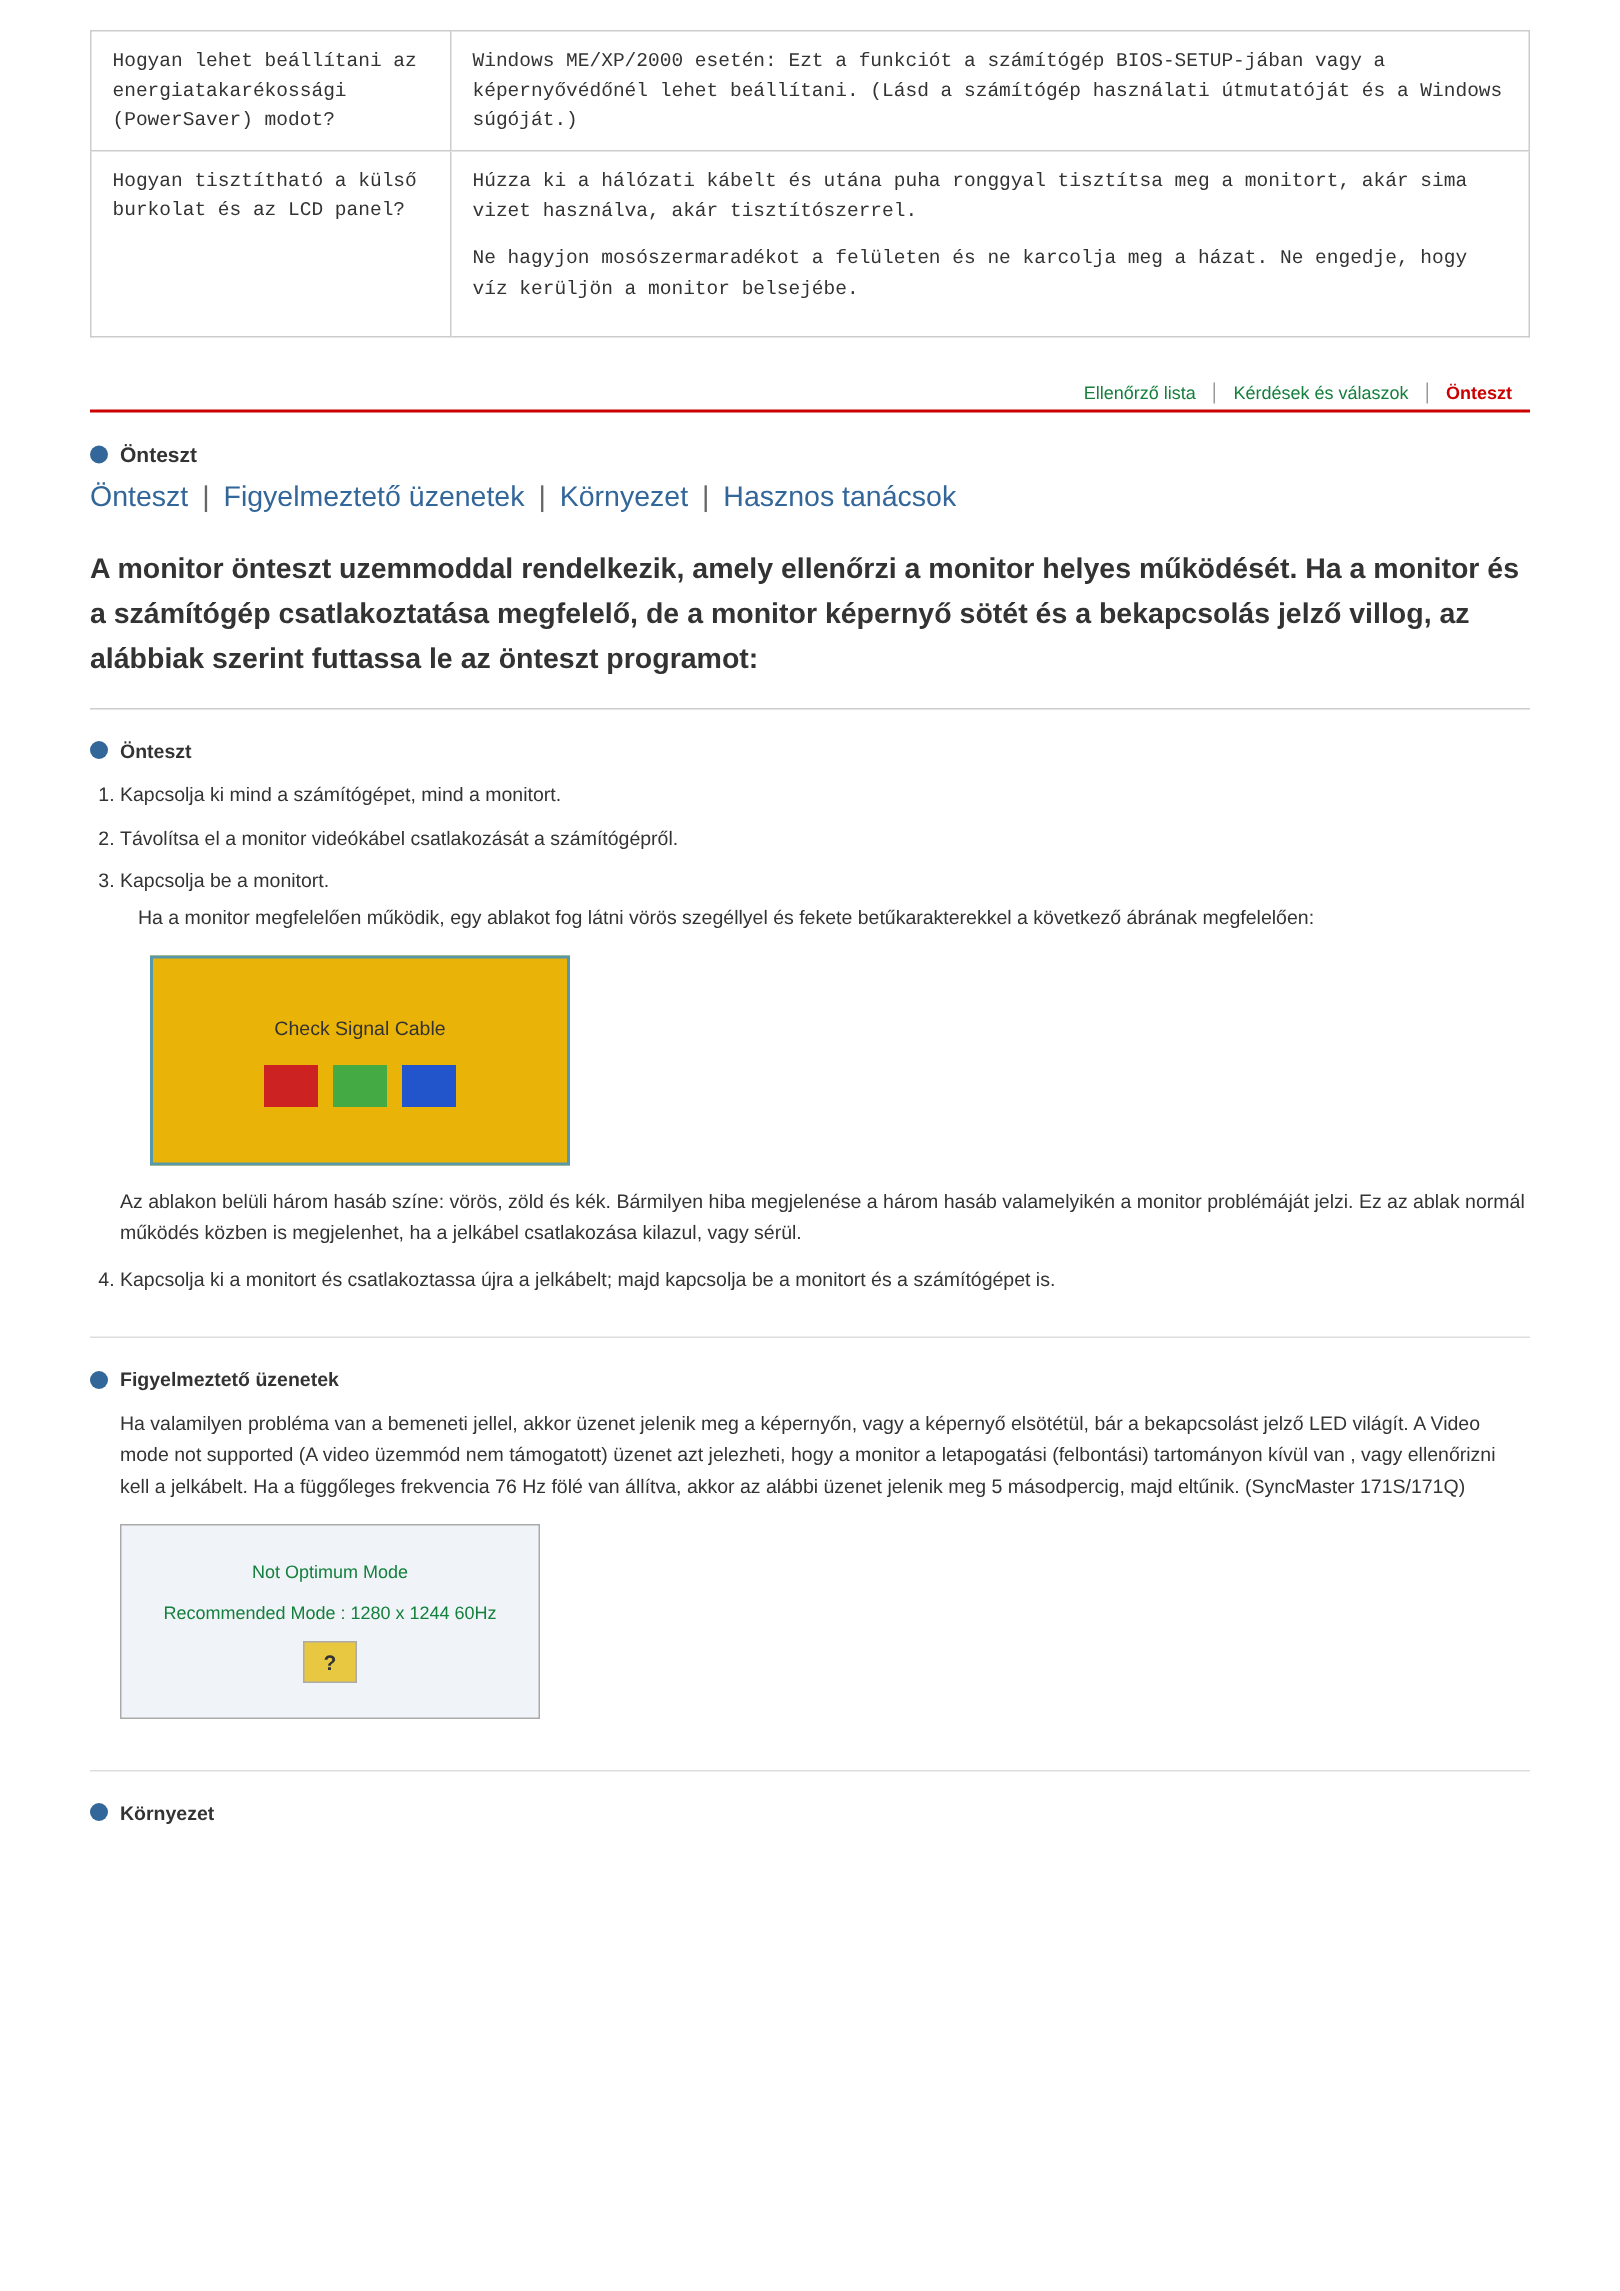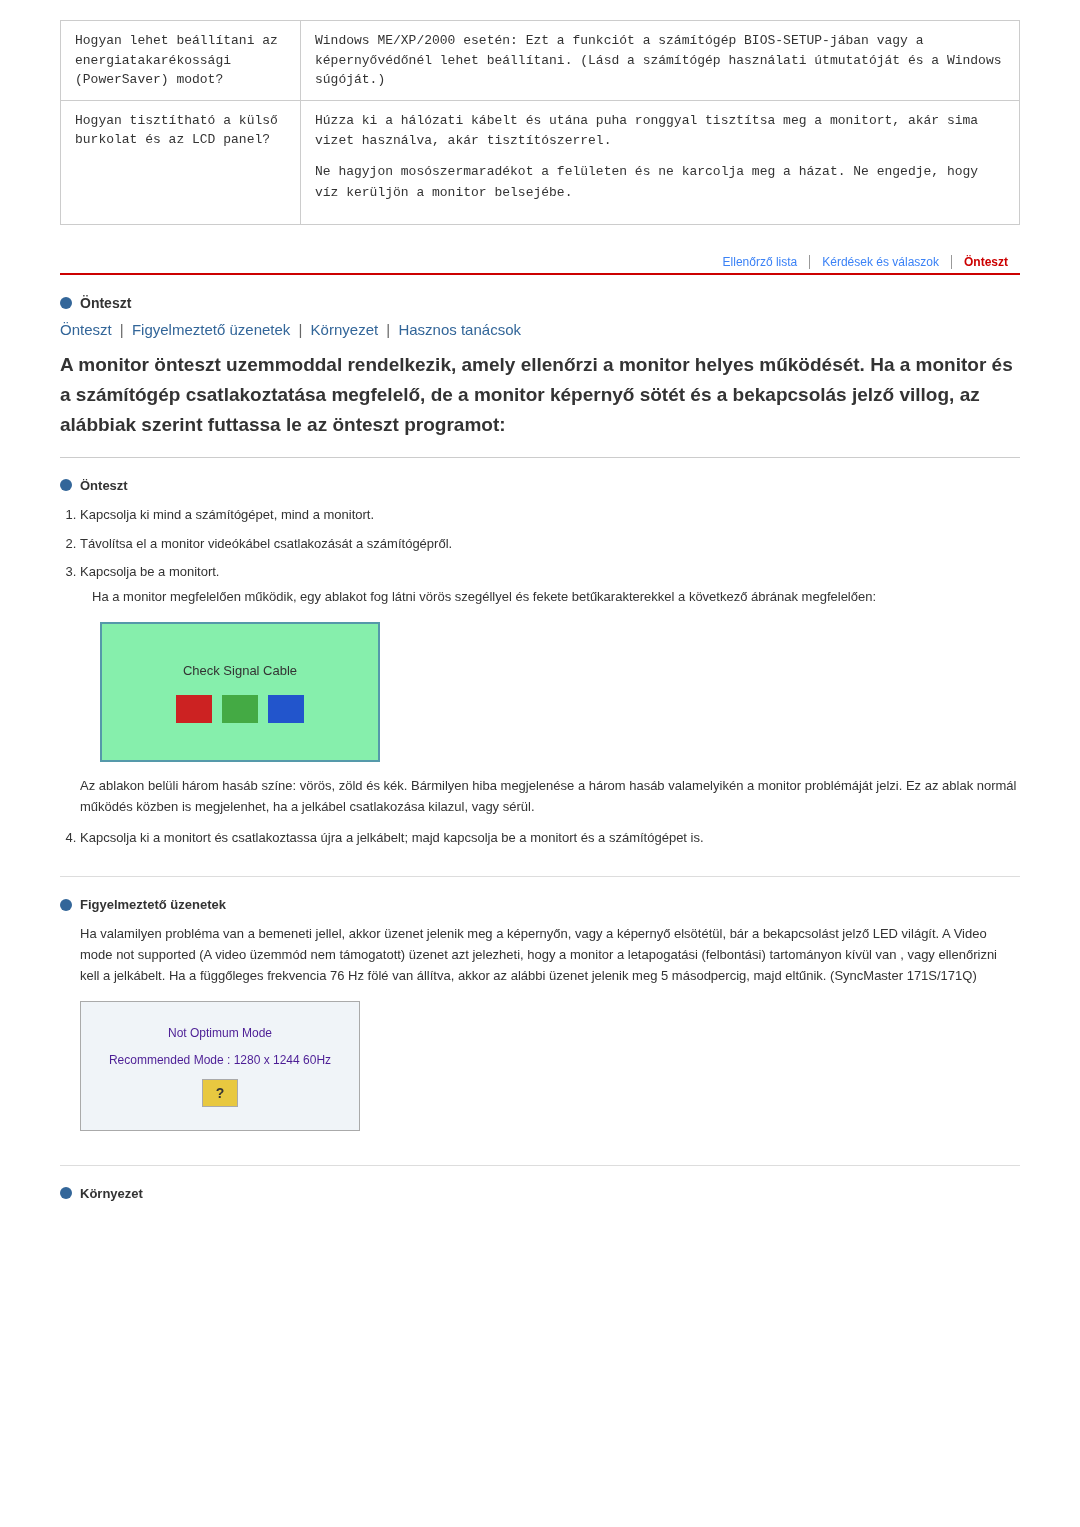--- a/index.html
+++ b/index.html
@@ -45,21 +45,21 @@
       display: flex;
       justify-content: flex-end;
       align-items: center;
       border-bottom: 2px solid #cc0000;
       padding-bottom: 4px;
       margin-bottom: 20px;
       font-size: 12px;
     }
     .nav-bar .nav-item {
       padding: 0 12px;
-      color: #3b82f6;
+      color: #15803d;
       cursor: pointer;
       border-right: 1px solid #999;
     }
     .nav-bar .nav-item:last-child {
       border-right: none;
       color: #cc0000;
       font-weight: bold;
     }
 
     
@@ -75,23 +75,23 @@
       width: 12px;
       height: 12px;
       background: #336699;
       border-radius: 50%;
       margin-right: 8px;
       flex-shrink: 0;
     }
 
     
     .tab-links {
-      font-size: 15px;
+      font-size: 19px;
       color: #336699;
-      margin-bottom: 12px;
+      margin-bottom: 22px;
     }
     .tab-links span {
       margin: 0 4px;
       color: #666;
     }
     .tab-links a {
       color: #336699;
       text-decoration: none;
     }
 
@@ -133,21 +133,21 @@
     .list-paragraph {
       margin-left: 12px;
       margin-top: 4px;
       font-size: 13px;
       line-height: 1.6;
     }
 
     
     .signal-diagram {
       border: 2px solid #5599aa;
-      background: #86efac;
+      background: #eab308;
       width: 280px;
       height: 140px;
       margin: 14px 0 14px 20px;
       display: flex;
       flex-direction: column;
       align-items: center;
       justify-content: center;
       gap: 14px;
     }
     .signal-text {
@@ -179,21 +179,21 @@
       height: 130px;
       margin: 14px 0 14px 20px;
       display: flex;
       flex-direction: column;
       align-items: center;
       justify-content: center;
       gap: 10px;
     }
     .optimum-text-line {
       font-size: 12px;
-      color: #4c1d95;
+      color: #15803d;
       text-align: center;
       line-height: 1.4;
     }
     .question-box {
       width: 36px;
       height: 28px;
       background: #e8c840;
       border: 1px solid #aaa;
       display: flex;
       align-items: center;

